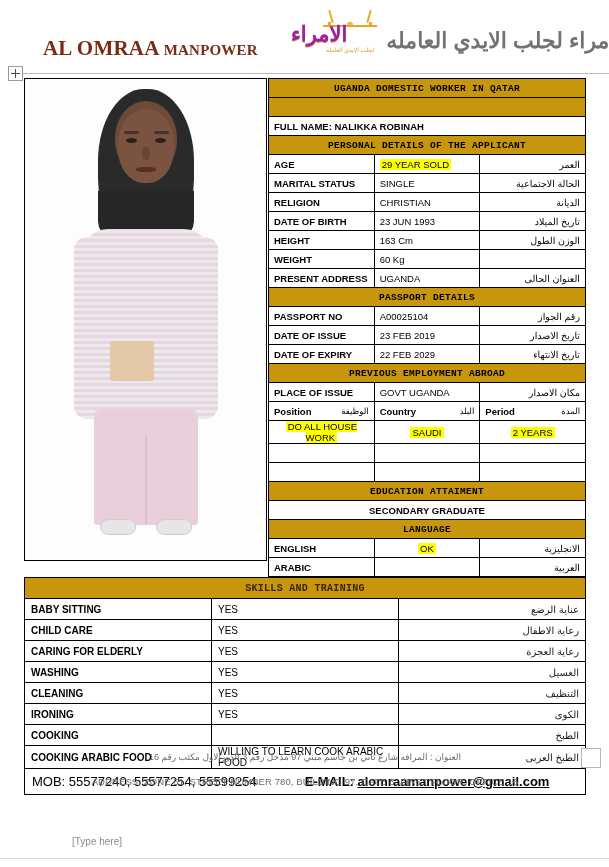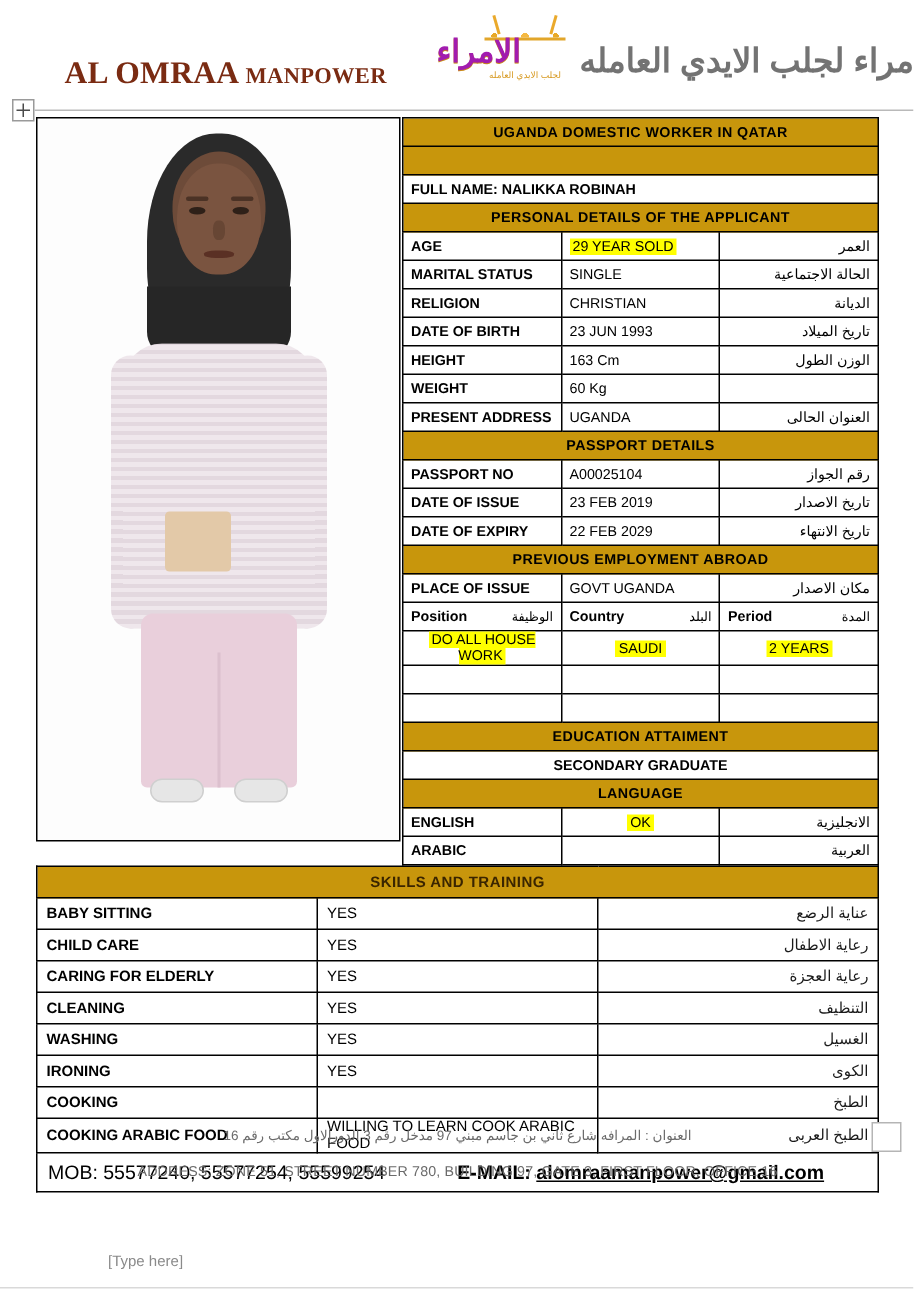--- a/index.html
+++ b/index.html
@@ -125,21 +125,21 @@
   .ph-shoe.r{left:50%;margin-left:10px;}
 
   
   .info{flex:1 1 auto;margin-left:1px;}
 
   table.t{border-collapse:collapse;width:100%;table-layout:fixed;}
   table.t td{border:1px solid #000;padding:0 5px;height:18px;font-size:9.5px;color:#000;vertical-align:middle;}
 
   .band{
     background:#c8960c;color:#3a2500;text-align:center;
-    font-family:Liberation Sans, sans-serif;font-weight:bold;
+    font-family:Liberation Mono, monospace;font-weight:bold;
     font-size:14px;letter-spacing:.3px;border:1px solid #000;height:19px;
   }
   .gap{background:#c8960c;height:5px;border-left:1px solid #000;border-right:1px solid #000;padding:0;}
   .fullname{font-size:11.5px;font-weight:bold;height:22px;}
   .lbl{font-weight:bold;font-size:9.5px;}
   .val{font-size:9.5px;}
   .ar{direction:rtl;text-align:right;font-size:9px;color:#1a1a1a;}
   .hl-in{background:#ffff00;padding:0 2px;}
   .ctr{text-align:center;}
   .empty-row td{height:17px;}
@@ -390,28 +390,28 @@
         <td class="lbl sk1">CHILD CARE</td>
         <td class="sk2">YES</td>
         <td class="ar sk3">رعاية الاطفال</td>
       </tr>
       <tr>
         <td class="lbl sk1">CARING FOR ELDERLY</td>
         <td class="sk2">YES</td>
         <td class="ar sk3">رعاية العجزة</td>
       </tr>
       <tr>
+        <td class="lbl sk1">WASHING</td>
+        <td class="sk2">YES</td>
+        <td class="ar sk3">الغسيل</td>
+      </tr>
+      <tr>
         <td class="lbl sk1">CLEANING</td>
         <td class="sk2">YES</td>
         <td class="ar sk3">التنظيف</td>
-      </tr>
-      <tr>
-        <td class="lbl sk1">WASHING</td>
-        <td class="sk2">YES</td>
-        <td class="ar sk3">الغسيل</td>
       </tr>
       <tr>
         <td class="lbl sk1">IRONING</td>
         <td class="sk2">YES</td>
         <td class="ar sk3">الكوى</td>
       </tr>
       <tr>
         <td class="lbl sk1">COOKING</td>
         <td class="sk2"></td>
         <td class="ar sk3">الطبخ</td>

